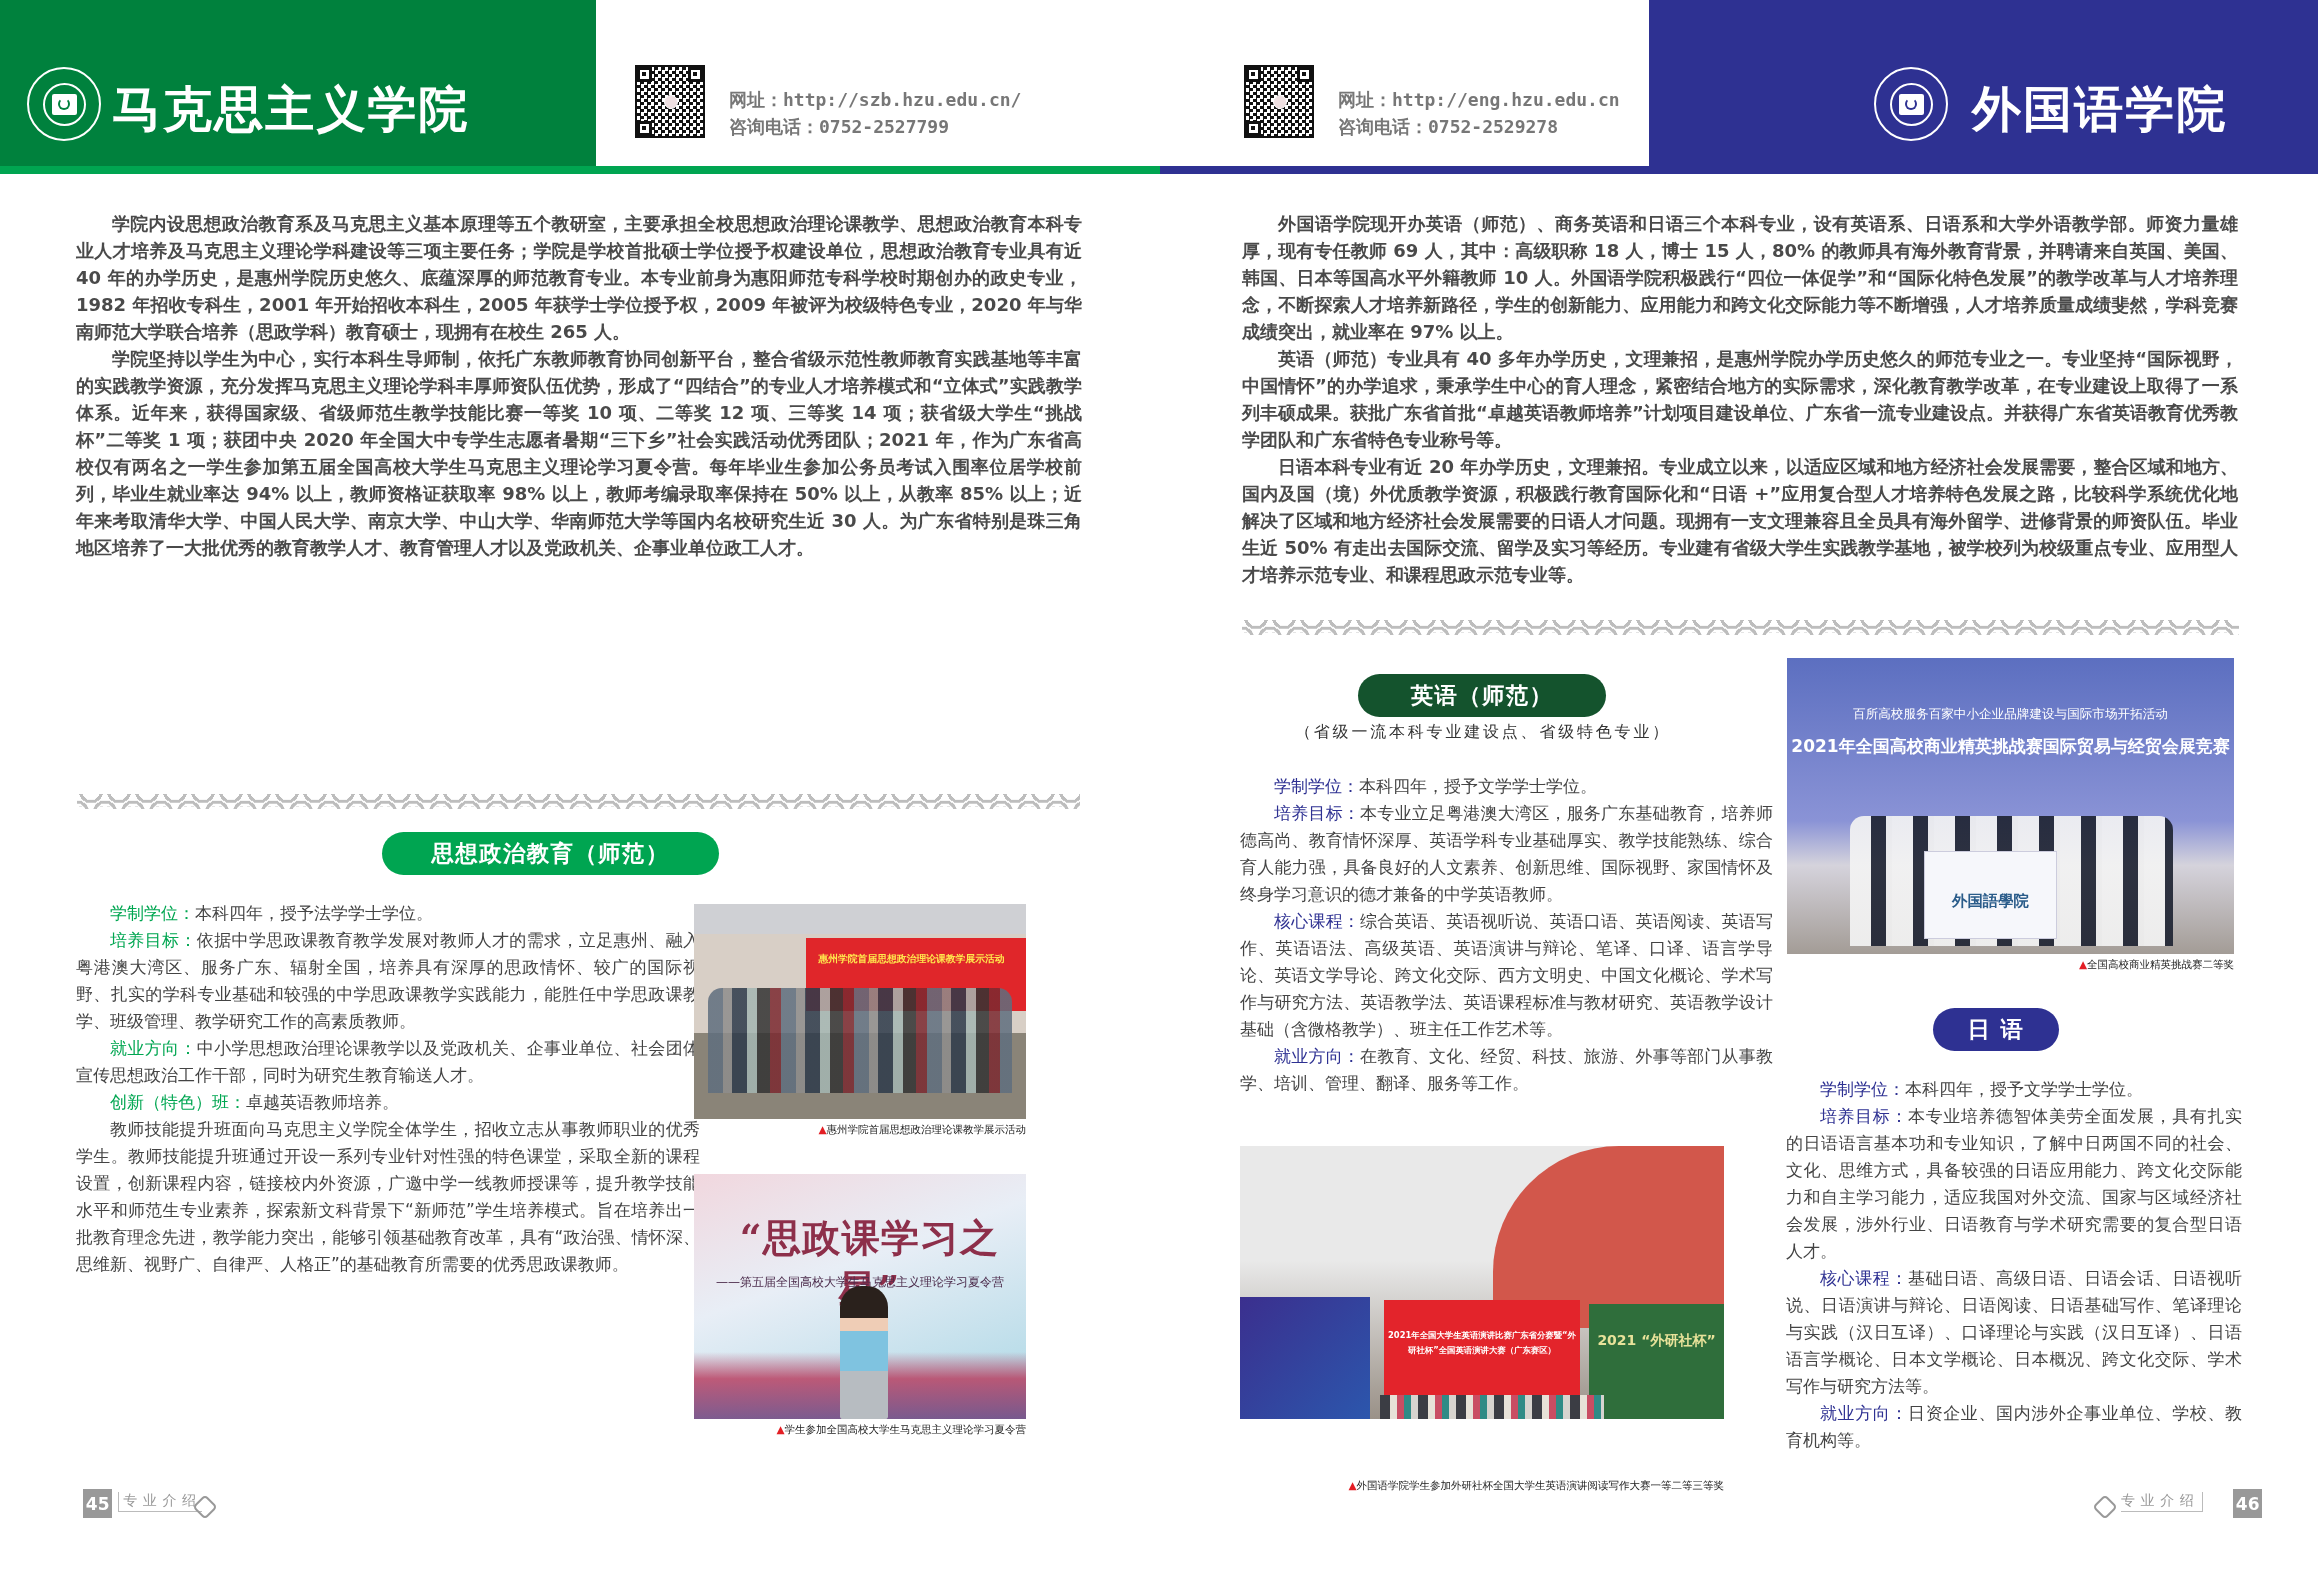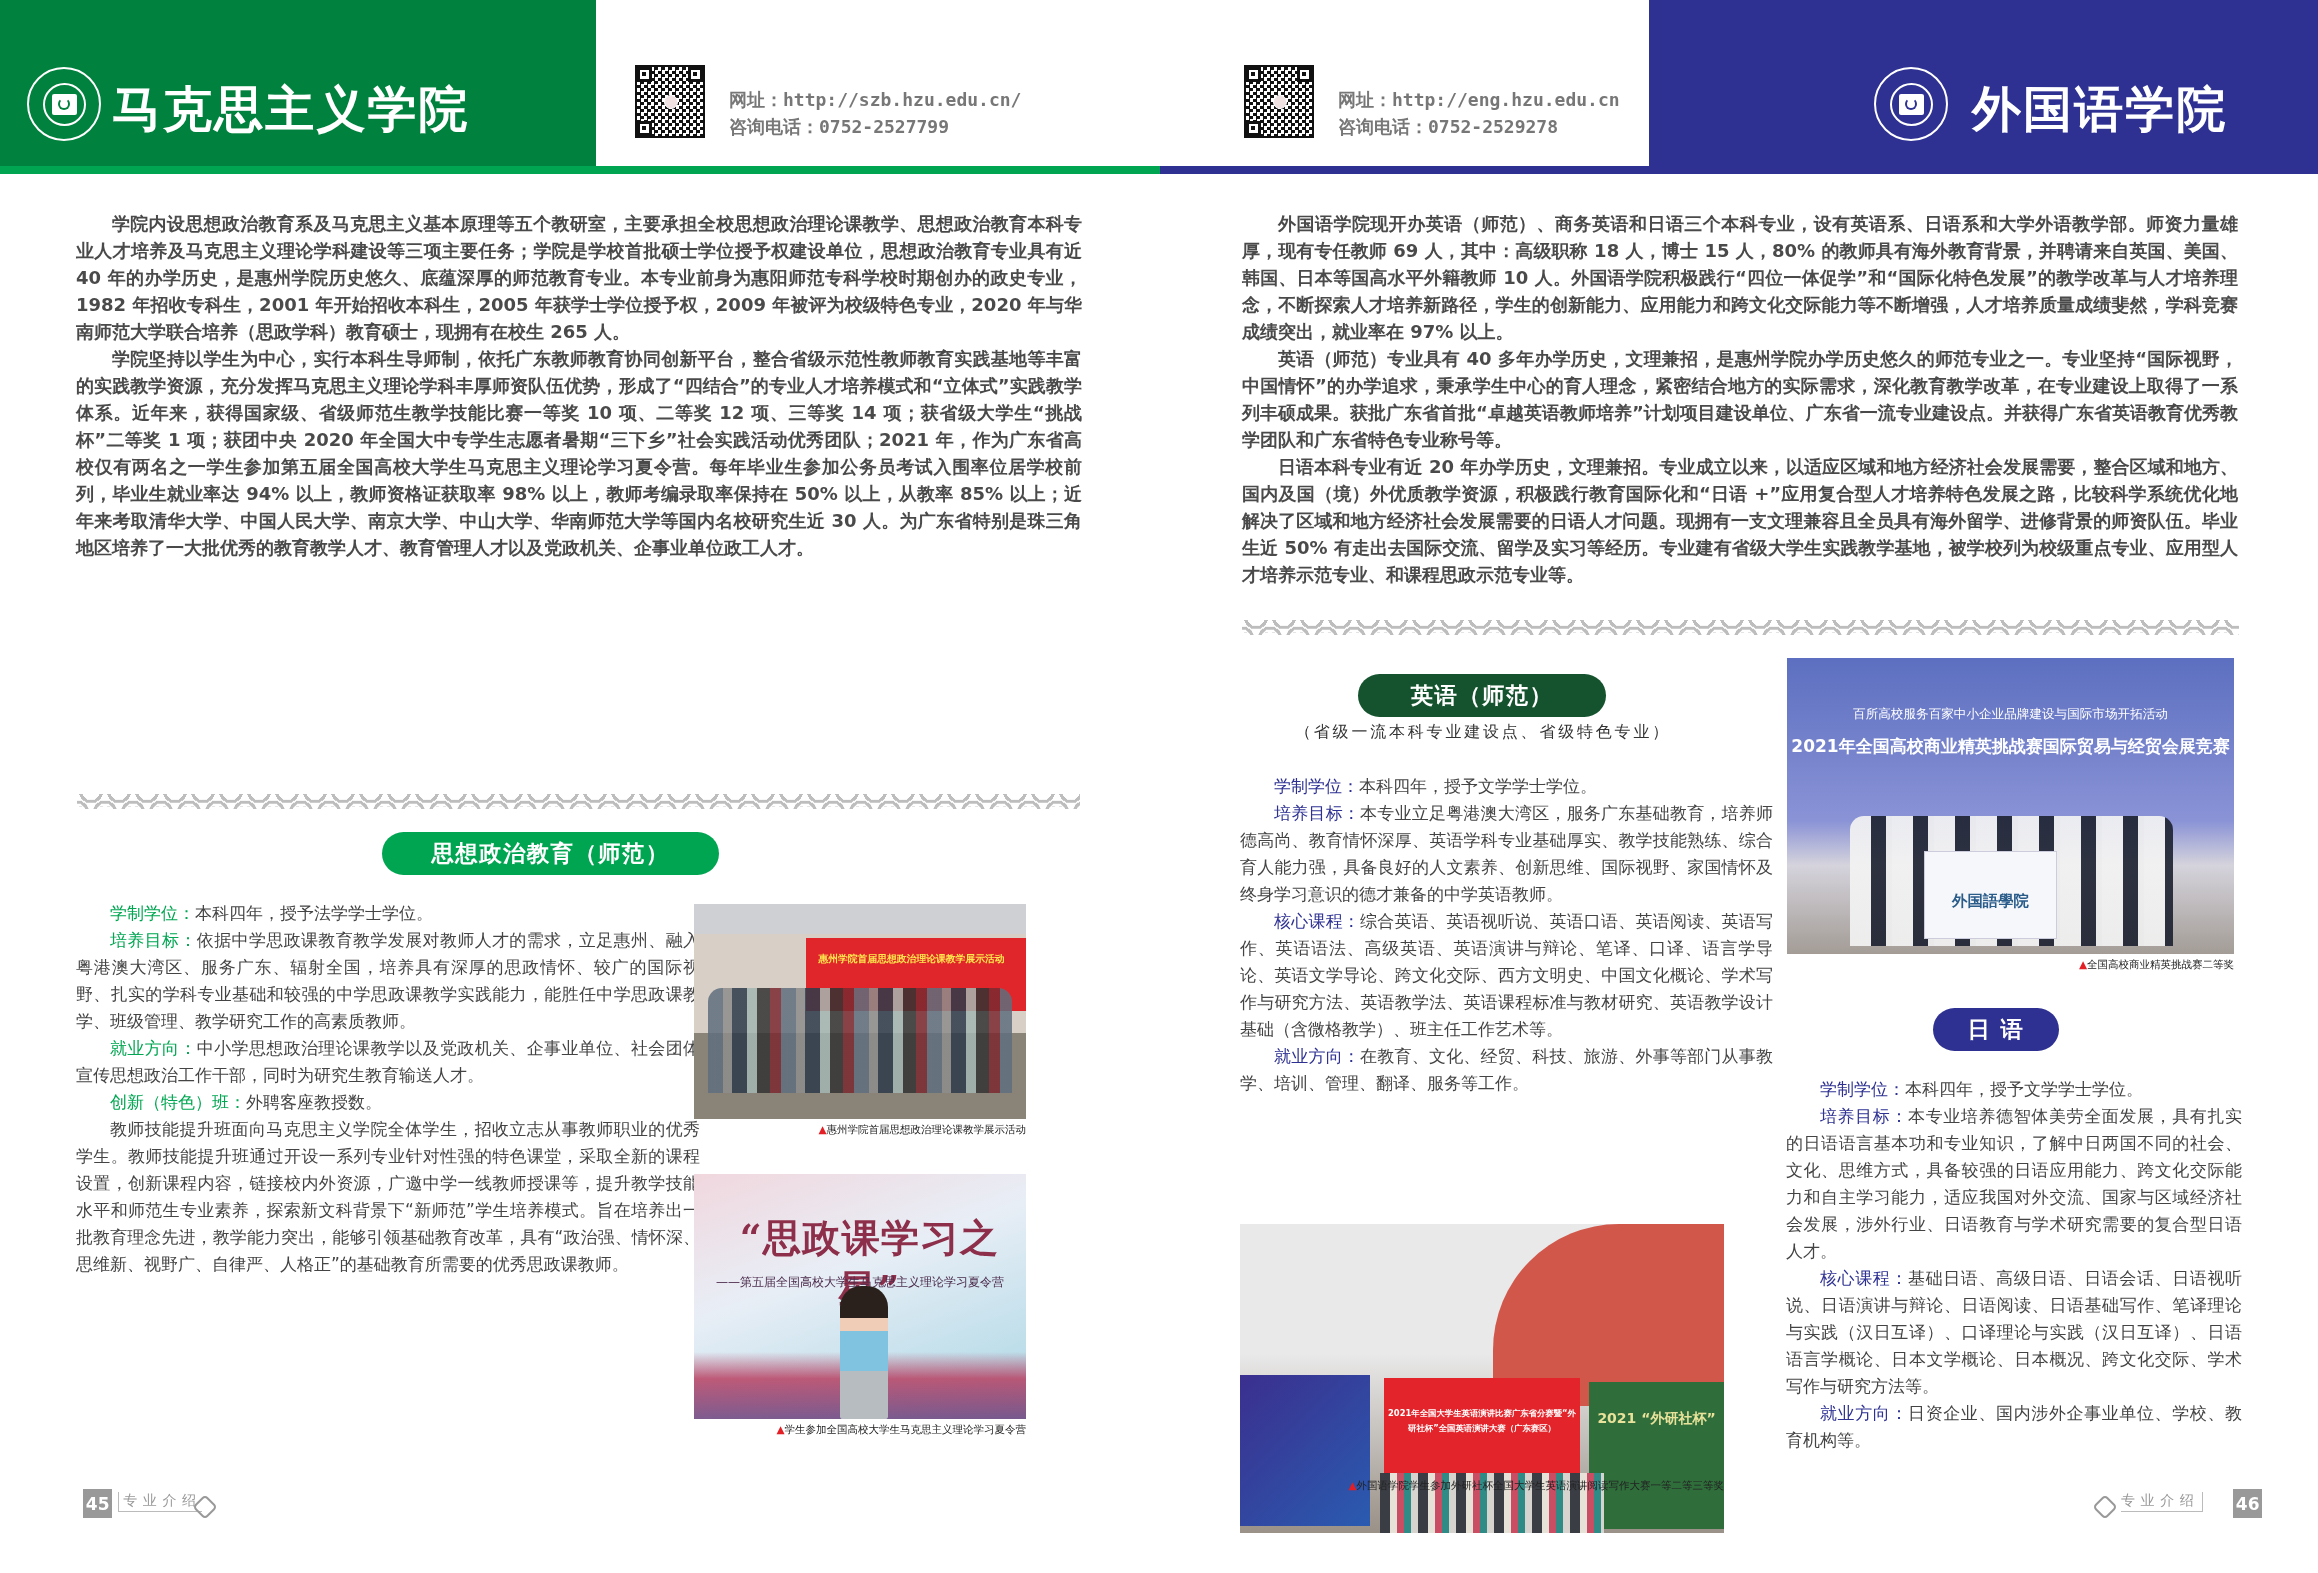--- a/index.html
+++ b/index.html
@@ -87,21 +87,21 @@
 
   .ph3 { left: 1787px; top: 658px; width: 447px; height: 296px;
          background: linear-gradient(180deg, #5c6fc0 0%, #8a93d6 55%, #d5d3dc 70%, #a39c96 100%); }
   .ph3 .t1 { position:absolute; left:0; right:0; top: 48px; text-align:center; font-size: 12.6px; color:#fff; font-family:"DejaVu Serif",serif; }
   .ph3 .t2 { position:absolute; left:0; right:0; top: 77px; text-align:center; font-size: 17px; color:#fff; font-weight:bold; }
   .ph3 .people { position:absolute; left: 63px; width: 323px; top: 158px; height: 130px;
          background: repeating-linear-gradient(90deg, #f3f3f3 0 21px, #1f2433 21px 36px, #f0f0f0 36px 42px); border-radius: 14px 14px 0 0; opacity: 0.92; }
   .ph3 .flag { position:absolute; left: 137px; top: 193px; width: 133px; height: 88px; background:#f6f7fb; border: 0.7px solid #ccd; color:#2a5c8a; font-family:"DejaVu Serif",serif; font-size: 15.4px; font-weight: bold; text-align:center; padding-top: 39px; }
   .cap3 { left: 1787px; top: 958px; width: 447px; }
 
-  .ph4 { left: 1240px; top: 1224px; width: 484px; height: 309px;
+  .ph4 { left: 1240px; top: 1146px; width: 484px; height: 273px;
          background: linear-gradient(180deg, #e9e9e9 0 42%, #a9a29a 88%, #9a9188 100%); }
   .ph4 .bldg { position:absolute; right: 0; top: 0; width: 231px; height: 182px; background: #d2574b; border-radius: 126px 0 0 0; }
   .ph4 .b-blue  { position:absolute; left: 0; top: 151px; width: 130px; height: 151px; background: linear-gradient(135deg, #3b2f8e, #2a5bb0); }
   .ph4 .b-red   { position:absolute; left: 144px; top: 154px; width: 196px; height: 151px; background: #e3242b; color: #fff; font-size: 8.4px; font-weight: bold; text-align: center; padding-top: 28px; line-height: 15.4px; }
   .ph4 .b-green { position:absolute; left: 349px; top: 158px; width: 135px; height: 147px; background: #2f6e3b; color:#e8e29a; font-weight:bold; font-size: 14px; text-align:center; padding-top: 28px; }
   .ph4 .people { position:absolute; left: 140px; width: 224px; top: 249px; height: 70px; background: repeating-linear-gradient(90deg, #3b3d44 0 9.8px, #e7e2d8 9.8px 17px, #c94d63 17px 24px, #2f8b86 24px 31px, #d7d4cf 31px 38px); }
   .cap4 { left: 1240px; top: 1479px; width: 484px; }
 
   
   .pgno { position: absolute; width: 29.4px; height: 29.4px; background: #999; color: #fff; font-size: 17px; font-weight: bold; display: flex; align-items: center; justify-content: center; }
@@ -168,21 +168,21 @@
 </div>
 
 <div class="wave wave-left"></div>
 
 <div class="pill pill-green">思想政治教育（师范）</div>
 
 <div class="major major-left">
   <p><span class="k-green">学制学位：</span><span>本科四年，授予法学学士学位。</span></p>
   <p><span class="k-green">培养目标：</span><span>依据中学思政课教育教学发展对教师人才的需求，立足惠州、融入粤港澳大湾区、服务广东、辐射全国，培养具有深厚的思政情怀、较广的国际视野、扎实的学科专业基础和较强的中学思政课教学实践能力，能胜任中学思政课教学、班级管理、教学研究工作的高素质教师。</span></p>
   <p><span class="k-green">就业方向：</span><span>中小学思想政治理论课教学以及党政机关、企事业单位、社会团体宣传思想政治工作干部，同时为研究生教育输送人才。</span></p>
-  <p><span class="k-green">创新（特色）班：</span><span>外聘客座教授数。</span></p>
+  <p><span class="k-green">创新（特色）班：</span><span>卓越英语教师培养。</span></p>
   <p><span>教师技能提升班面向马克思主义学院全体学生，招收立志从事教师职业的优秀学生。教师技能提升班通过开设一系列专业针对性强的特色课堂，采取全新的课程设置，创新课程内容，链接校内外资源，广邀中学一线教师授课等，提升教学技能水平和师范生专业素养，探索新文科背景下“新师范”学生培养模式。旨在培养出一批教育理念先进，教学能力突出，能够引领基础教育改革，具有“政治强、情怀深、思维新、视野广、自律严、人格正”的基础教育所需要的优秀思政课教师。</span></p>
 </div>
 
 <div class="photo ph1">
   <div class="banner">惠州学院首届思想政治理论课教学展示活动</div>
   <div class="people"></div>
 </div>
 <div class="cap cap1"><span class="tri">▲</span><span>惠州学院首届思想政治理论课教学展示活动</span></div>
 
 <div class="photo ph2">

